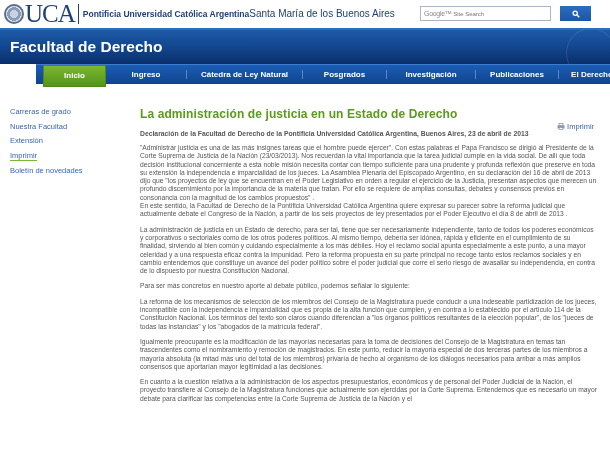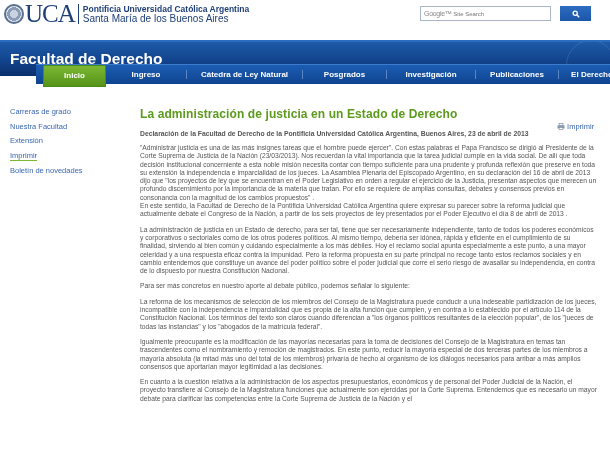--- a/index.html
+++ b/index.html
@@ -5,30 +5,30 @@
   * { margin: 0; padding: 0; box-sizing: border-box; }
   html, body { width: 610px; height: 458px; overflow: hidden; background: #ffffff; }
   body { font-family: "Liberation Sans", sans-serif; color: #444; position: relative; }
 
   
   .top { position: absolute; left: 0; top: 0; width: 610px; height: 20px; background: #fff; }
   .logo { position: absolute; left: 4px; top: 2px; height: 24px; display: flex; align-items: center; }
   .seal { width: 20px; height: 20px; border-radius: 50%; border: 2px solid #5a6f8f; background: radial-gradient(circle, #c9d2e0 0 35%, #8a9bb6 36% 60%, #dfe5ee 61%); margin-right: 1px; }
   .uca { font-family: "Liberation Serif", serif; font-size: 25px; color: #1e3f78; letter-spacing: -1px; line-height: 24px; }
   .logo-sep { width: 1px; height: 20px; background: #1e3f78; margin: 0 4px 0 3px; }
-  .logo-text { display: flex; flex-direction: column; line-height: 10px; }
+  .logo-text { display: flex; flex-direction: row; line-height: 10px; }
   .logo-text .l1 { font-size: 8.5px; font-weight: bold; color: #1e3f78; }
   .logo-text .l2 { font-size: 10px; color: #1e3f78; }
 
   .search { position: absolute; left: 420px; top: 6px; width: 131px; height: 15px; border: 1px solid #a9b6c8; background: #fff; font-size: 6px; color: #777; padding: 3px 0 0 3px; }
   .search .g { color: #888; font-size: 7px; letter-spacing: -0.3px; }
   .search-btn { position: absolute; left: 560px; top: 6px; width: 31px; height: 15px; background: linear-gradient(#2d6cc0, #1b56a8); border: none; display: flex; align-items: center; justify-content: center; }
 
   
-  .band { position: absolute; left: 0; top: 40px; width: 610px; height: 36px; background: linear-gradient(#1e5aa7 0%, #134690 50%, #0a2f6b 100%); border-top: 2px solid #2b6dc0; overflow: hidden; }
+  .band { position: absolute; left: 0; top: 28px; width: 610px; height: 36px; background: linear-gradient(#1e5aa7 0%, #134690 50%, #0a2f6b 100%); border-top: 2px solid #2b6dc0; overflow: hidden; }
   .band-title { position: absolute; left: 10px; top: 8px; font-size: 15.5px; font-weight: bold; color: #ffffff; }
   .band-seal { position: absolute; right: -6px; top: -2px; width: 50px; height: 50px; border-radius: 50%; border: 1px solid rgba(255,255,255,0.12); }
 
   
   .nav { position: absolute; left: 0; top: 64px; width: 610px; height: 20px; background: linear-gradient(#1b5db4, #0f448f); border-top: 1px solid #3d7bcc; display: flex; align-items: center; margin-left: 36px; }
   .nav-item { height: 36px; display: flex; align-items: center; justify-content: center; font-size: 8px; font-weight: bold; color: #ffffff; position: relative; }
   .nav-item.active { background: linear-gradient(#7cb733, #559419); border: 1px solid #4a8a16; height: 22px; margin-top: 2px; }
   .nav-sep { width: 1px; height: 9px; background: #5b87c4; }
 
   

